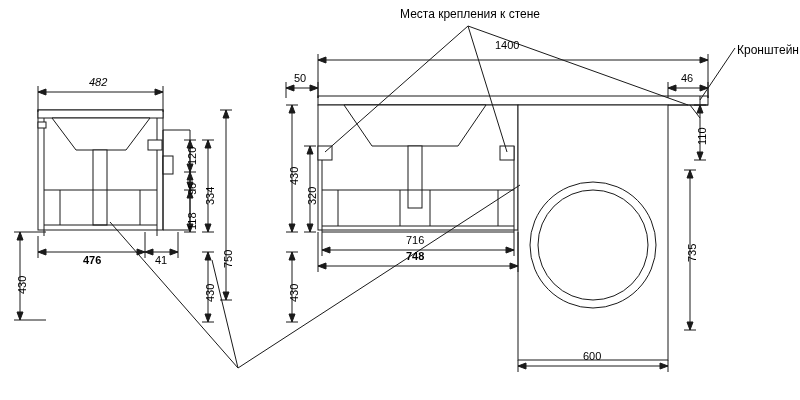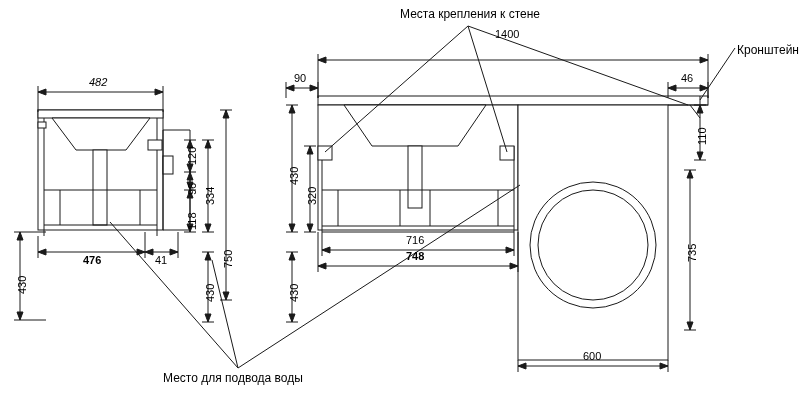--- a/index.html
+++ b/index.html
@@ -272,35 +272,34 @@
         <path d="M238 368 L110 222"></path>
         <path d="M238 368 L212 260"></path>
         <path d="M238 368 L520 185"></path>
       </g>
 
     </g>
   </svg>
 
   <div class="lbl big" style="left:400px; top:8px;">Места крепления к стене</div>
   <div class="lbl big" style="left:737px; top:44px;">Кронштейн</div>
-  <div class="lbl big" style="left:163px; top:372px;">Место для подвода воды</div>
 
   <div class="lbl" style="left:89px; top:76px;font-style:italic;">482</div>
   <div class="lbl" style="left:83px; top:254px;font-weight:bold;">476</div>
   <div class="lbl" style="left:155px; top:254px;">41</div>
   <div class="lbl vert" style="left:16px; top:294px;">430</div>
   <div class="lbl vert" style="left:186px; top:165px;">120</div>
   <div class="lbl vert" style="left:186px; top:195px;">96</div>
   <div class="lbl vert" style="left:186px; top:230px;">118</div>
   <div class="lbl vert" style="left:204px; top:205px;">334</div>
   <div class="lbl vert" style="left:204px; top:302px;">430</div>
   <div class="lbl vert" style="left:222px; top:268px;">750</div>
 
-  <div class="lbl" style="left:495px; top:28px;">1400</div>
-  <div class="lbl" style="left:294px; top:72px;">90</div>
+  <div class="lbl" style="left:495px; top:39px;">1400</div>
+  <div class="lbl" style="left:294px; top:72px;">50</div>
   <div class="lbl" style="left:681px; top:72px;">46</div>
   <div class="lbl" style="left:406px; top:234px;">716</div>
   <div class="lbl" style="left:406px; top:250px;font-weight:bold;">748</div>
   <div class="lbl" style="left:583px; top:350px;">600</div>
   <div class="lbl vert" style="left:288px; top:185px;">430</div>
   <div class="lbl vert" style="left:306px; top:205px;">320</div>
   <div class="lbl vert" style="left:288px; top:302px;">430</div>
   <div class="lbl vert" style="left:696px; top:145px;">110</div>
   <div class="lbl vert" style="left:686px; top:262px;">735</div>
 

